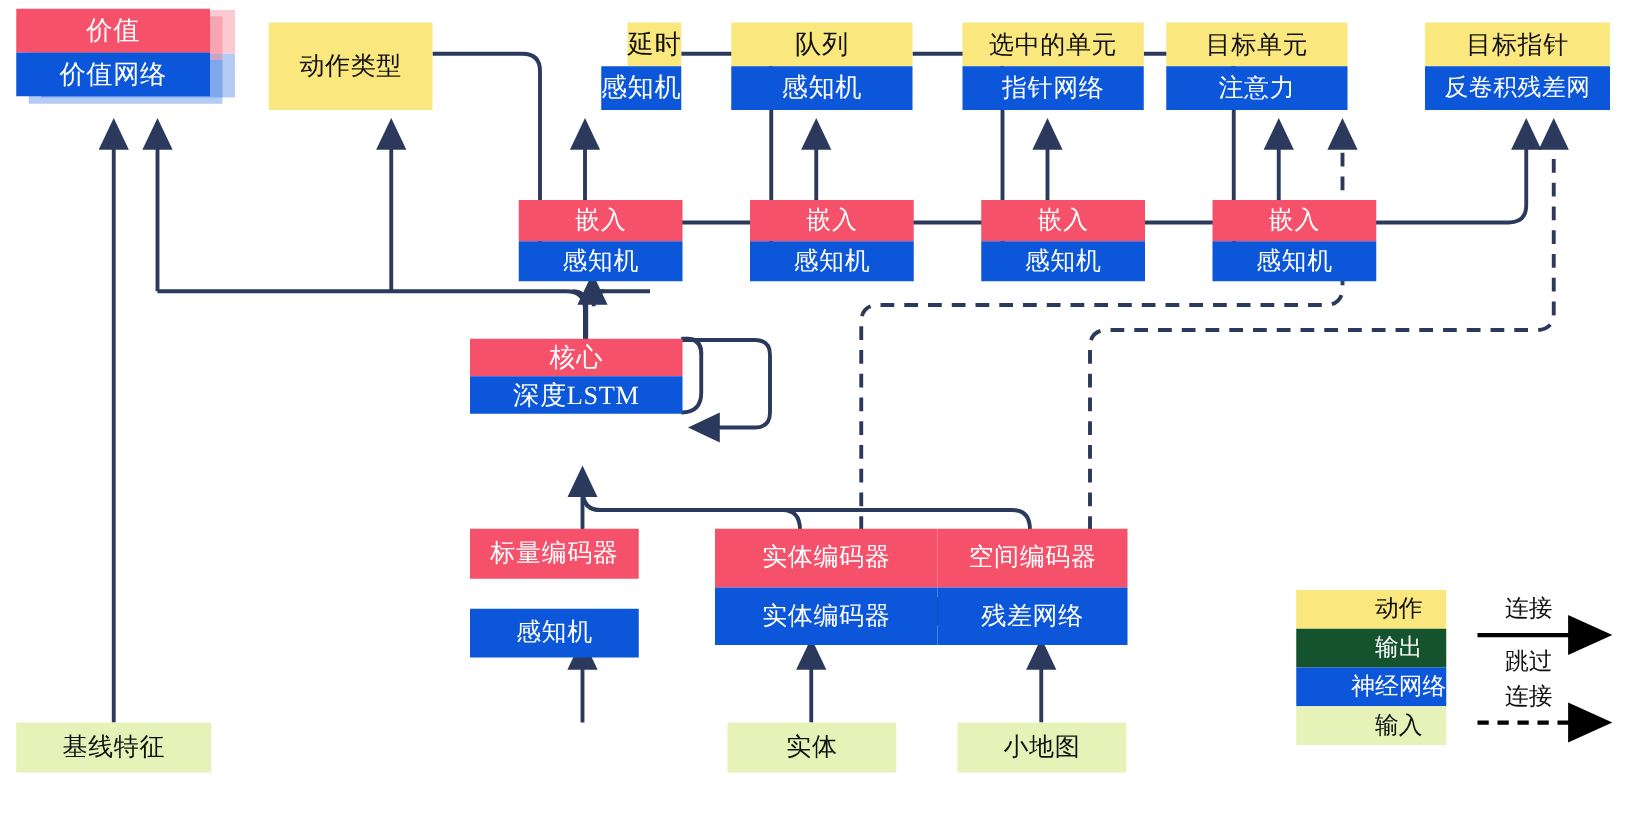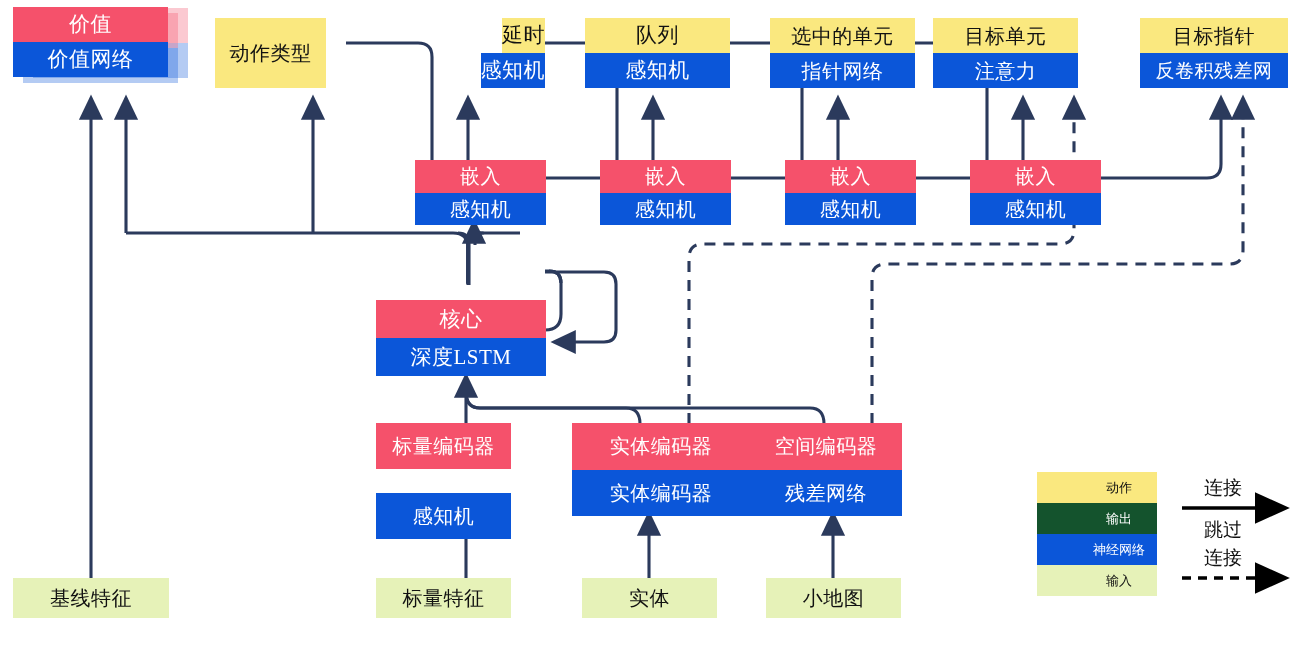--- a/index.html
+++ b/index.html
@@ -26,21 +26,21 @@
 
   
   .stack-sh{position:absolute;z-index:3;}
   .sh-top{position:absolute;left:0;top:0;width:100%;height:50%;}
   .sh-bot{position:absolute;left:0;top:50%;width:100%;height:50%;}
 
   
   #legend-swatches{position:absolute;left:1037px;top:472px;width:120px;height:124px;z-index:5;
                    display:flex;flex-direction:column;}
   #legend-swatches > div{flex:1 1 25%;display:flex;align-items:center;justify-content:center;
-                         font-size:13px;line-height:1;padding-left:44px;}
+                         font-size:19px;line-height:1;padding-left:44px;}
   .lg-yellow{background:#FAE87F;color:#111;}
   .lg-red{background:#14532d;color:#fff;}
   .lg-blue{background:#0B56D9;color:#fff;}
   .lg-green{background:#E6F2B8;color:#111;}
 
   #legend-arrows{position:absolute;left:1180px;top:478px;width:118px;height:122px;z-index:5;}
   .lg-label{position:absolute;font-size:19px;color:#111;line-height:1;white-space:nowrap;}
 </style>
 </head>
 <body>
@@ -134,21 +134,21 @@
   <div class="stack-sh" style="left:23px;top:13px;width:155px;height:70px;opacity:0.30;">
     <div class="sh-top" style="background:#F5516B;"></div>
     <div class="sh-bot" style="background:#0B56D9;"></div>
   </div>
 
   <div class="node" style="left:13px;top:7px;width:155px;height:70px;">
     <div class="half top-red fs21">价值</div>
     <div class="half bot-blue fs21">价值网络</div>
   </div>
 
-  <div class="node" style="left:215px;top:18px;width:111px;height:70px;">
+  <div class="node" style="left:215px;top:18px;width:131px;height:70px;">
     <div class="half top-yellow fs20">动作类型</div>
   </div>
 
   <div class="node" style="left:400px;top:18px;width:145px;height:70px;align-items:flex-end;">
     <div class="half top-yellow fs21">延时</div>
     <div class="half bot-blue fs21">感知机</div>
   </div>
 
   <div class="node" style="left:585px;top:18px;width:145px;height:70px;">
     <div class="half top-yellow fs21">队列</div>
@@ -183,47 +183,44 @@
   <div class="node" style="left:785px;top:160px;width:131px;height:65px;">
     <div class="half top-red fs20">嵌入</div>
     <div class="half bot-blue fs20">感知机</div>
   </div>
 
   <div class="node" style="left:970px;top:160px;width:131px;height:65px;">
     <div class="half top-red fs20">嵌入</div>
     <div class="half bot-blue fs20">感知机</div>
   </div>
 
-  <div class="node" style="left:376px;top:300px;width:170px;height:76px;justify-content:center;">
+  <div class="node" style="left:376px;top:271px;width:170px;height:60px;justify-content:center;">
     <div class="half top-red fs21">核心</div>
     <div class="half bot-blue fs21">深度LSTM</div>
   </div>
 
-  <div class="node" style="left:376px;top:423px;width:135px;height:116px;gap:24px;">
+  <div class="node" style="left:376px;top:423px;width:135px;height:103px;gap:24px;">
     <div class="half top-red fs20">标量编码器</div>
     <div class="half bot-blue fs20">感知机</div>
   </div>
 
   <div class="node" style="left:572px;top:423px;width:178px;height:93px;justify-content:flex-end;">
     <div class="half top-red fs20">实体编码器</div>
     <div class="half bot-blue fs20">实体编码器</div>
   </div>
 
   <div class="node" style="left:13px;top:578px;width:156px;height:40px;">
     <div class="half single-green fs20">基线特征</div>
   </div>
 
   <div class="node" style="left:750px;top:423px;width:152px;height:93px;">
     <div class="half top-red fs20">空间编码器</div>
     <div class="half bot-blue fs20">残差网络</div>
   </div>
 
-  <div class="node" style="left:376px;top:578px;width:135px;height:40px;">
-    <div class="half single-green fs20">标量特征</div>
-  </div>
 
   <div class="node" style="left:582px;top:578px;width:135px;height:40px;text-align:right;">
     <div class="half single-green fs20">实体</div>
   </div>
 
   <div class="node" style="left:766px;top:578px;width:135px;height:40px;">
     <div class="half single-green fs20">小地图</div>
   </div>
 
   <div id="legend-swatches">

